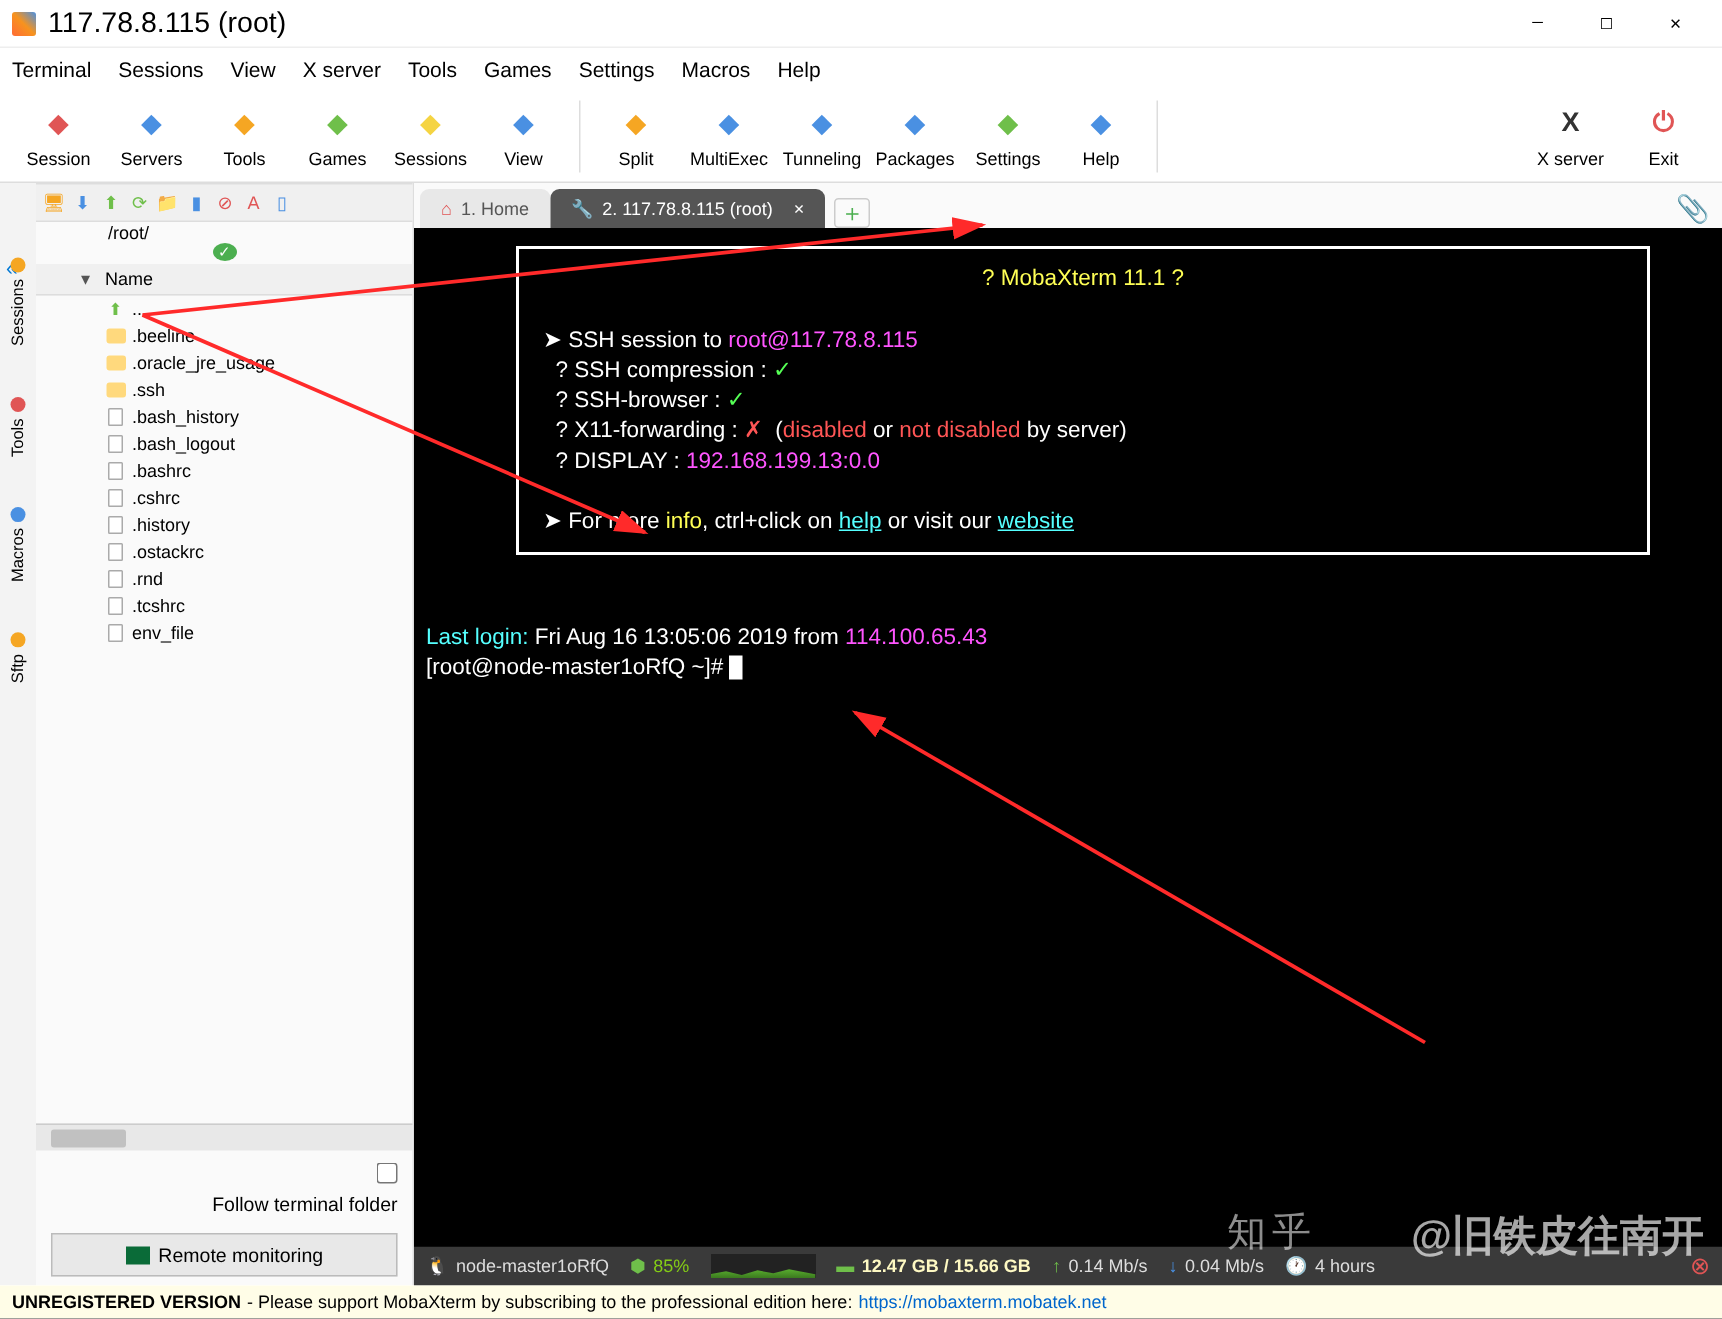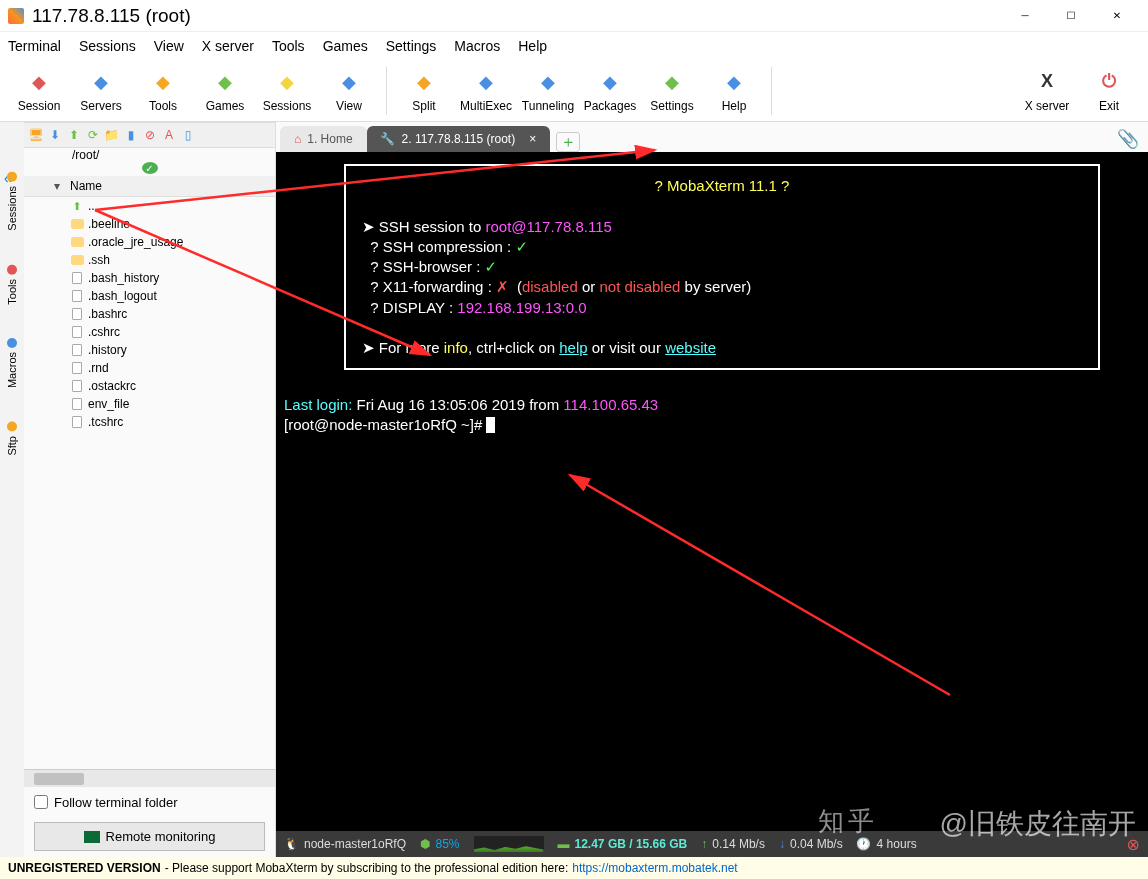--- a/index.html
+++ b/index.html
@@ -39,65 +39,65 @@
 .pathbar input { flex:1; border:none; outline:none; font-size:12px; background:transparent; }
 .pathbar .ok { width:16px; height:16px; background:#4caf50; border-radius:50%; color:#fff; font-size:10px; display:flex; align-items:center; justify-content:center; }
 .filetree { flex:1; overflow:auto; font-size:12px; padding:2px 0; }
 .filetree .header { padding:3px 10px 3px 46px; font-weight:normal; background:#f0f0f0; border-bottom:1px solid #ddd; }
 .filetree .row { padding:2px 10px 2px 46px; display:flex; align-items:center; gap:4px; cursor:default; }
 .filetree .row .fic { width:14px; height:14px; display:flex; align-items:center; justify-content:center; font-size:11px; }
 .folder-ic { background:#ffd97d; border-radius:2px; width:13px; height:10px; }
 .file-ic { background:#fff; border:1px solid #aaa; border-radius:1px; width:10px; height:12px; }
 .hscroll { height:18px; background:#e8e8e8; border-top:1px solid #ccc; display:flex; align-items:center; }
 .hscroll .thumb { background:#c1c1c1; height:12px; width:50px; margin-left:10px; border-radius:2px; }
-.follow { padding:8px 10px; display:flex; align-items:flex-start; gap:6px; font-size:13px; }
+.follow { padding:8px 10px; display:flex; align-items:flex-end; gap:6px; font-size:13px;flex-direction:column; }
 .follow input { width:14px; height:14px; }
 .rmon { margin:4px 10px 6px; padding:6px; background:#e8e8e8; border:1px solid #bbb; text-align:center; font-size:13px; display:flex; align-items:center; justify-content:center; gap:6px; cursor:default; }
 .rmon .mic { width:16px; height:12px; background:#0a6b38; display:inline-block; }
 .collapse { position:absolute; top:170px; left:4px; width:16px; color:#0078d4; font-size:14px; cursor:default; }
 
 
 .termpanel { flex:1; display:flex; flex-direction:column; background:#000; }
 .tabbar { height:30px; background:#fafafa; display:flex; align-items:end; padding:0 4px; }
 .tab { height:26px; padding:0 14px; display:flex; align-items:center; gap:6px; font-size:12px; border-radius:6px 6px 0 0; cursor:default; }
 .tab.inactive { background:#e8e8e8; color:#555; }
 .tab.active { background:#555; color:#fff; }
 .tab .tclose { margin-left:8px; }
 .tabadd { width:24px; height:20px; border:1px solid #ccc; border-radius:3px; display:flex; align-items:center; justify-content:center; margin-left:6px; color:#4caf50; cursor:default; }
 .clip { position:absolute; right:8px; top:128px; font-size:18px; color:#888; }
 
 .terminal { flex:1; background:#000; color:#ccc; font-family:"Consolas","Courier New",monospace; font-size:15px; padding:8px; position:relative; line-height:1.35; }
-.termbox { border:2px solid #fff; padding:10px 16px; margin:4px 40px 4px 60px; }
+.termbox { border:2px solid #fff; padding:10px 16px; margin:4px 40px 24px 60px; }
 .c-yellow { color:#ffff55; }
 .c-cyan { color:#55ffff; }
 .c-mag { color:#ff55ff; }
 .c-green { color:#55ff55; }
 .c-red { color:#ff5555; }
 .c-white { color:#fff; }
 .c-link { color:#55ffff; text-decoration:underline; }
 .cursor { display:inline-block; width:9px; height:16px; background:#fff; vertical-align:text-bottom; }
 
 
 .status { height:26px; background:#3a3a3a; display:flex; align-items:center; padding:0 8px; font-size:12px; color:#ddd; gap:14px; }
 .status .chip { display:flex; align-items:center; gap:5px; }
-.status .pct { color:#0ea5e9; }
-.status .mem { color:#5eead4; font-weight:bold;text-align:right; }
+.status .pct { color:#84cc16; }
+.status .mem { color:#fef9c3; font-weight:bold;text-align:right; }
 .sparkline { width:70px; height:16px; background:#222; position:relative; overflow:hidden; }
 .sparkline::after { content:""; position:absolute; bottom:0; left:0; right:0; height:40%; background:linear-gradient(180deg,#5aaf2f 0%,#3b7a1f 100%); clip-path:polygon(0 60%,15% 30%,30% 70%,45% 20%,60% 50%,75% 10%,90% 40%,100% 60%,100% 100%,0 100%); }
 
 
 .footer { height:22px; background:#fffde7; display:flex; align-items:center; padding:0 8px; font-size:12px; gap:4px; }
 .footer .unreg { font-weight:bold; }
 .footer a { color:#0066cc; }
 
 
 .arrows { position:absolute; left:0; top:0; width:1148px; height:879px; pointer-events:none; }
 
 
-.watermark { position:absolute; right:12px; bottom:36px; color:rgba(255,255,255,0.65); font-size:28px; font-weight:normal; font-family:"Microsoft YaHei",sans-serif; pointer-events:none; z-index:50; }
+.watermark { position:absolute; right:12px; bottom:36px; color:rgba(255,255,255,0.65); font-size:28px; font-weight:bold; font-family:"Microsoft YaHei",sans-serif; pointer-events:none; z-index:50; }
 .zhihu { position:absolute; right:270px; bottom:40px; color:rgba(255,255,255,0.55); font-size:26px; font-family:"Microsoft YaHei"; letter-spacing:4px; }
 </style>
 </head>
 <body>
 
 <div class="titlebar">
   <div class="logo"></div>
   <div class="title">117.78.8.115 (root)</div>
   <div class="winbtns">
     <div class="winbtn">─</div>
@@ -277,39 +277,39 @@
           <div class="row">
             <span class="fic">
               <span class="file-ic"></span>
             </span>
             <span>.history</span>
           </div>
           <div class="row">
             <span class="fic">
               <span class="file-ic"></span>
             </span>
+            <span>.ostackrc</span>
+          </div>
+          <div class="row">
+            <span class="fic">
+              <span class="file-ic"></span>
+            </span>
             <span>.rnd</span>
           </div>
           <div class="row">
             <span class="fic">
               <span class="file-ic"></span>
             </span>
-            <span>.ostackrc</span>
+            <span>.tcshrc</span>
           </div>
           <div class="row">
             <span class="fic">
               <span class="file-ic"></span>
             </span>
             <span>env_file</span>
-          </div>
-          <div class="row">
-            <span class="fic">
-              <span class="file-ic"></span>
-            </span>
-            <span>.tcshrc</span>
           </div>
         </div>
     </div>
     <div class="hscroll">
         <div class="thumb"></div>
       </div>
     <div class="follow">
       <input type="checkbox" style="">
       <span>Follow terminal folder</span>
     </div>

